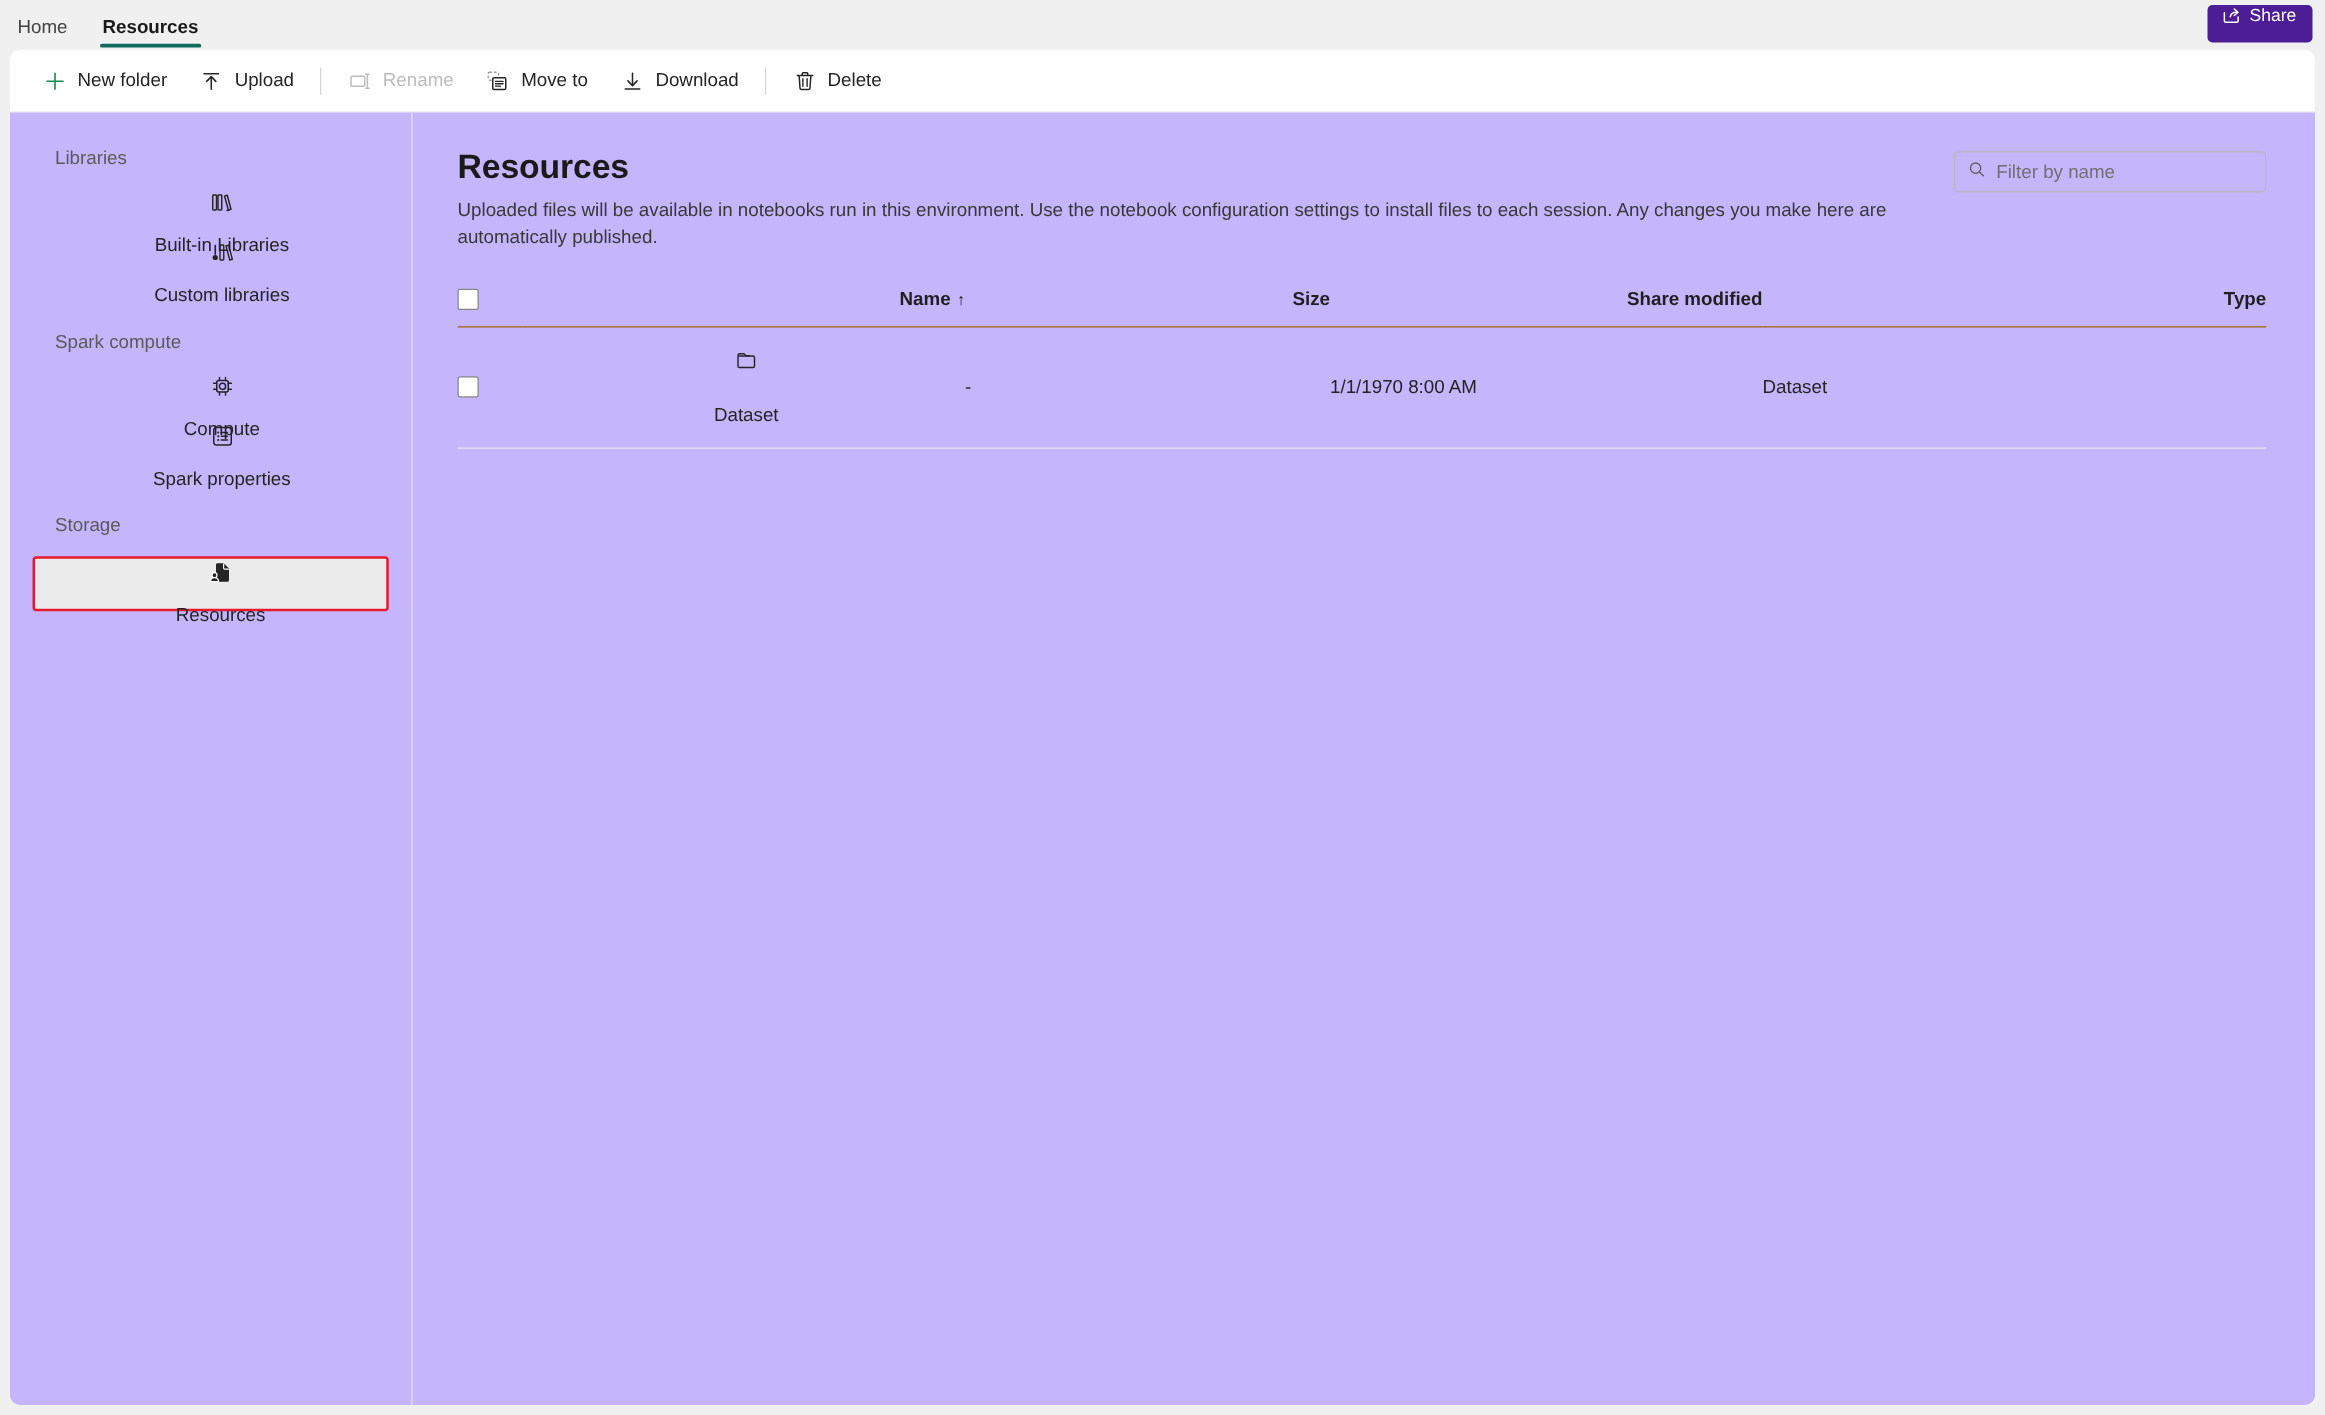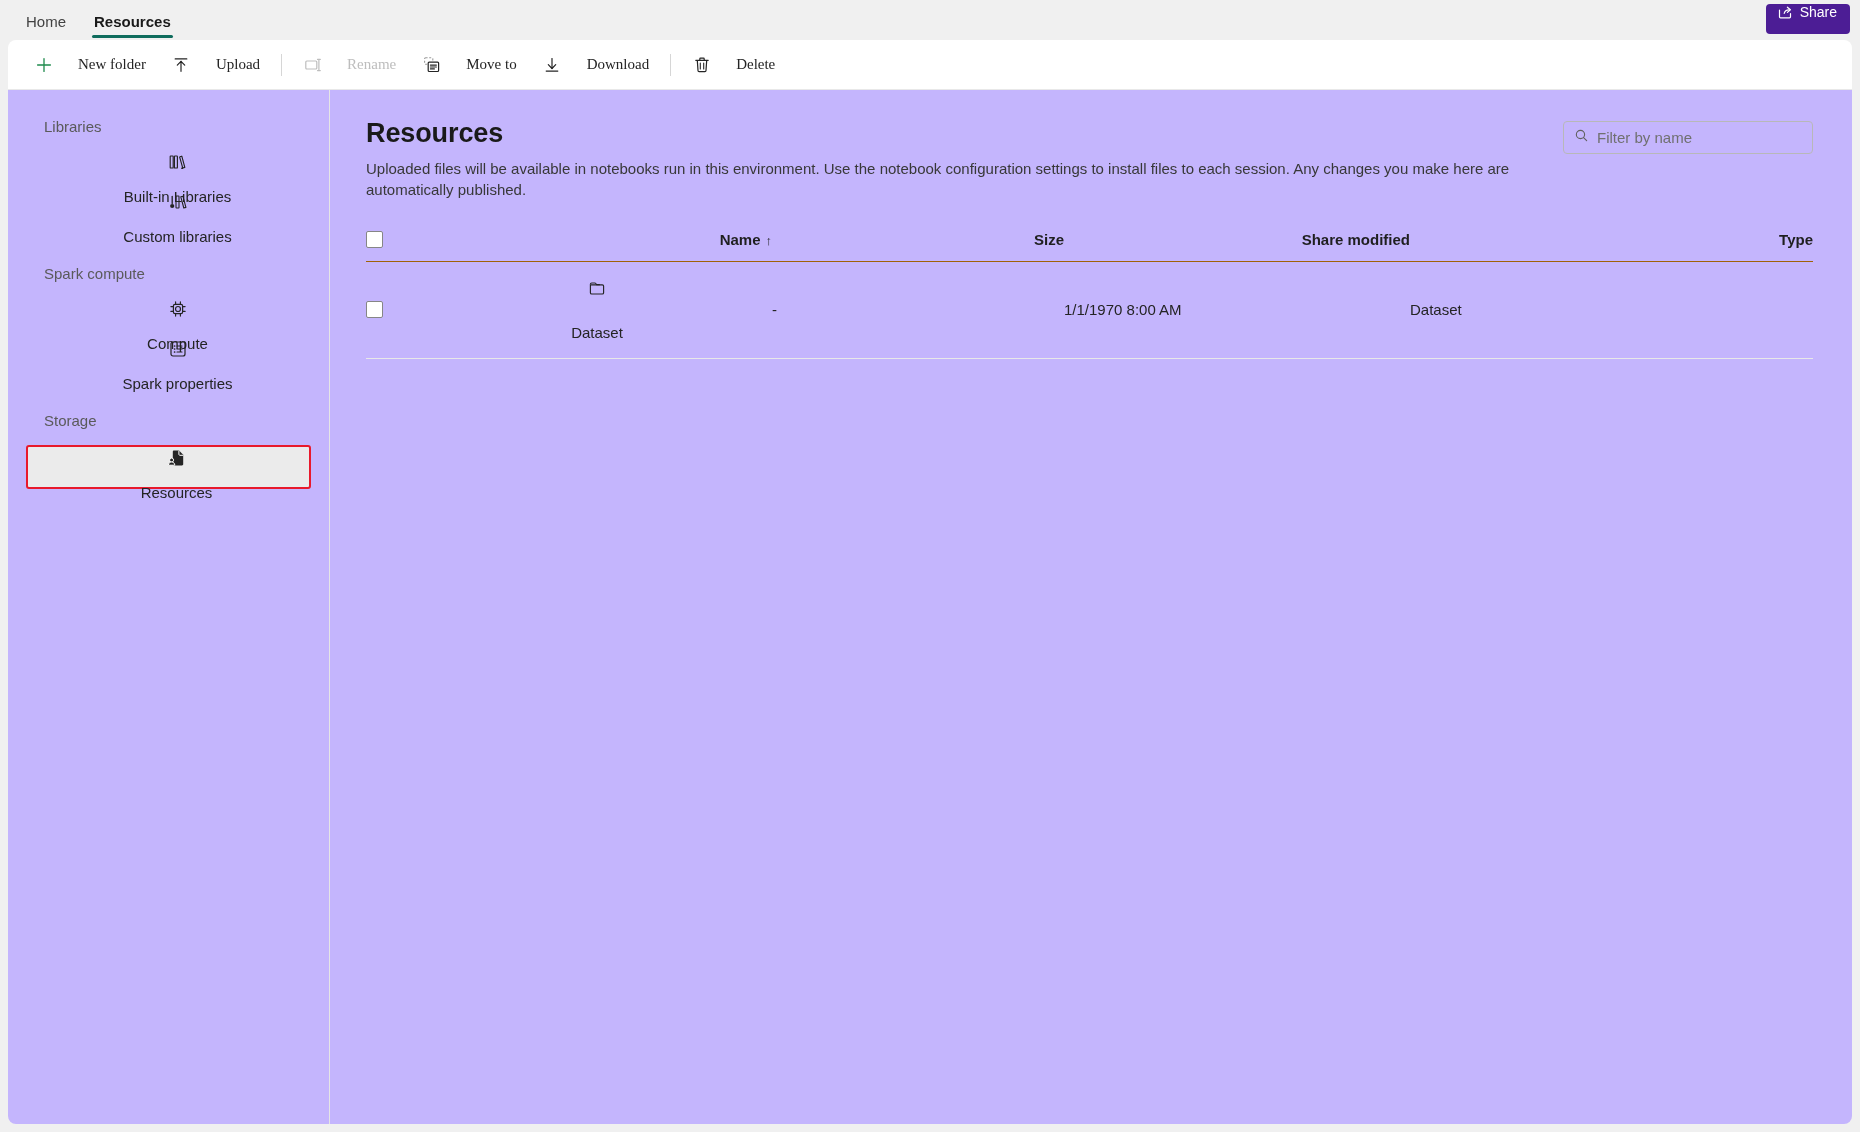--- a/index.html
+++ b/index.html
@@ -12,21 +12,21 @@
     overflow: hidden;
   }
 
   
   .topbar {
     position: relative;
     height: 40px;
     display: flex;
     align-items: flex-end;
     background: #f0f0f0;
-    padding-left: 12px;
+    padding-left: 0;
   }
   .tab {
     position: relative;
     height: 38px;
     display: flex;
     align-items: center;
     padding: 0 14px;
     font-size: 15px;
     color: #424242;
     cursor: pointer;
@@ -69,28 +69,28 @@
     display: flex;
     align-items: center;
     padding-left: 14px;
     gap: 2px;
     border-bottom: 1px solid #e8e8e8;
   }
   .cmd {
     height: 36px;
     display: flex;
     align-items: center;
-    gap: 25px;
+    gap: 9px;
     padding: 0 12px;
     border-radius: 4px;
     font-size: 15px;
     color: #242424;
     background: none;
     border: none;
-    font-family: Liberation Serif, serif;
+    font-family: Liberation Sans, sans-serif;
     cursor: pointer;
     white-space: nowrap;
   }
   .cmd.disabled { color: #bdbdbd; cursor: default; }
   .cmd .gl { display: flex; align-items: center; justify-content: center; width: 19px; height: 19px; }
   .cmd svg { display: block; }
   .cmd-sep {
     width: 1px;
     height: 22px;
     background: #d6d6d6;

